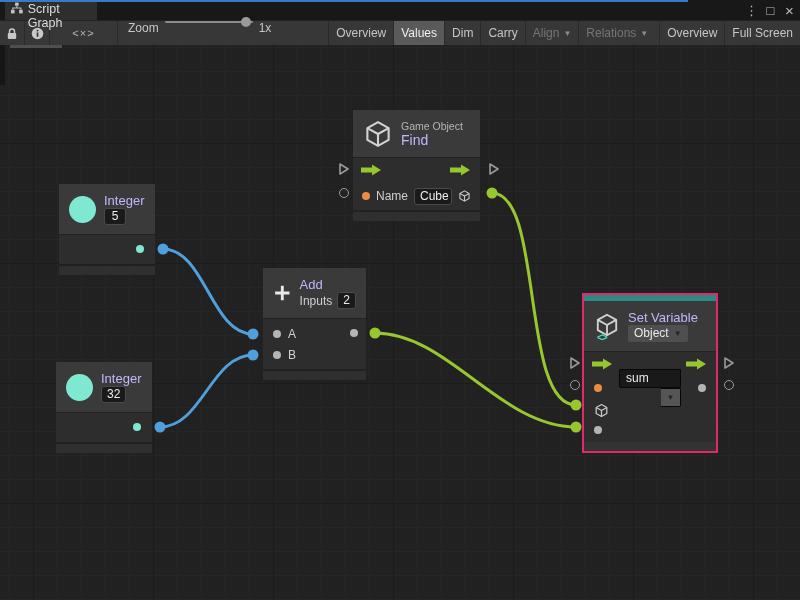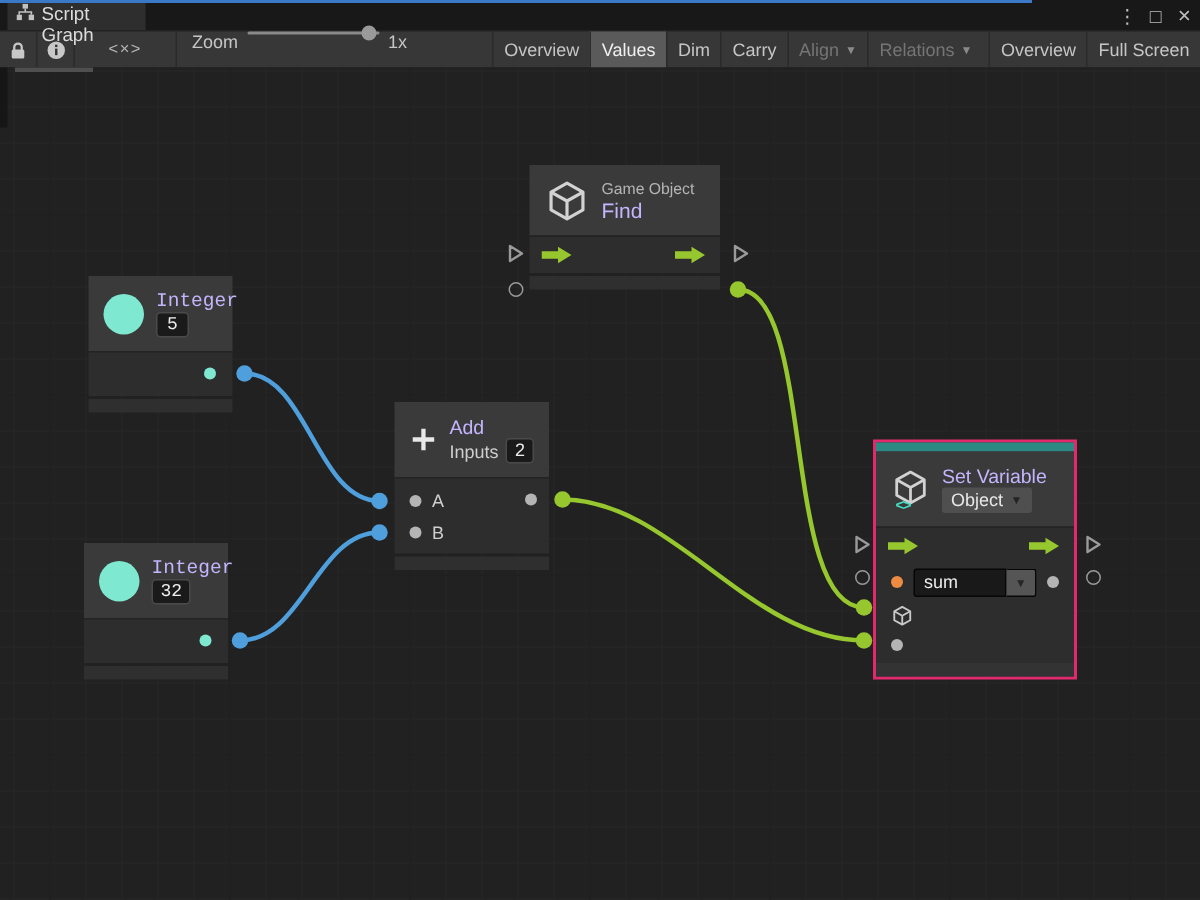--- a/index.html
+++ b/index.html
@@ -55,21 +55,21 @@
   .field { background:#1a1a1a; border:1px solid #4a4a4a; border-radius:3px; color:#ececec;
            font-size:12px; height:17px; line-height:15px; padding:0 5px; display:inline-block; }
   .dot { width:9px; height:9px; border-radius:50%; flex:none; }
   .dot.sm { width:8px; height:8px; }
   .mint { background:#7fe8d0; } .orange { background:#ee8b43; } .grey { background:#b4b4b4; }
   .circle-icon { width:27px; height:27px; border-radius:50%; background:#7fe8d0; flex:none; }
   .prow { display:flex; align-items:center; gap:7px; padding:0 10px; }
 
   
   .node-int { width:96px; }
-  .node-int .n-header { height:50px;font-family:Liberation Mono, monospace; }
+  .node-int .n-header { height:50px; }
   .node-int .n-body { height:30px; }
   .node-int .out-dot { position:absolute; right:11px; top:10px; }
 
   
   .node-add { width:103px; }
   .node-add .n-header { height:50px; }
   .node-add .n-body { padding:4px 0 4px; }
   .node-add .prow { height:21px; position:relative; }
   .node-add .rdot { position:absolute; right:8px; top:6px; }
   .inputs-row { display:flex; align-items:center; gap:5px; font-size:12px; color:#cfcfcf; }
@@ -82,21 +82,21 @@
 
   
   .node-sv { width:136px; border:2px solid #e3296e; background:#2d2d2d; }
   .sv-accent { height:6px; background:#2d8a82; }
   .node-sv .n-header { height:50px; }
   .node-sv .prow { height:24px; }
   .node-sv .prow.short { height:20px; }
   .sv-dd { background:#4f4f4f; border-radius:2px; height:17px; line-height:17px; padding:0 6px;
            font-size:12px; color:#e8e8e8; display:inline-flex; align-items:center; gap:5px; }
   .sv-dd .dd-arrow { color:#242424; margin-left:0; }
-  .combo { display:flex; align-items:flex-end; }
+  .combo { display:flex; align-items:flex-end;flex-direction:column; }
   .combo .cfield { background:#191919; border:1px solid #070707; border-radius:2px 0 0 2px;
                    width:62px; height:19px; line-height:17px; padding:0 6px; color:#ececec; font-size:12px; }
   .combo .cbtn { width:20px; height:19px; background:#555; border:1px solid #070707; border-left:none;
                  border-radius:0 2px 2px 0; display:flex; align-items:center; justify-content:center; }
   .combo .cbtn .dd-arrow { color:#262626; margin:0; font-size:8px; }
   .icon-wrap { position:relative; flex:none; }
   .sv-code { position:absolute; left:3px; bottom:-2px; color:#44dfc4; font-weight:bold; font-size:10px; letter-spacing:-1px; }
 
   
   .ext { position:absolute; z-index:4; }
@@ -220,20 +220,29 @@
         <div class="n-title" style="font-size:14px;">Find</div>
       </div>
     </div>
     <div class="n-body">
       <div class="flow-row">
         <svg width="22" height="12" viewBox="0 0 22 12">
           <path d="M0 3.5 H11 V0.5 L20 6 L11 11.5 V8.5 H0 Z" fill="#96c72e"></path>
         </svg>
         <svg width="22" height="12" viewBox="0 0 22 12">
           <path d="M0 3.5 H11 V0.5 L20 6 L11 11.5 V8.5 H0 Z" fill="#96c72e"></path>
+        </svg>
+      </div>
+      <div class="prow name-row">
+        <div class="dot sm orange"></div>
+        <span>Name</span>
+        <span class="field" style="min-width:38px;">Cube</span>
+        <svg width="16" height="16" viewBox="0 0 24 24">
+          <path d="M12 2.5 L20.5 7.25 V16.75 L12 21.5 L3.5 16.75 V7.25 Z" fill="none" stroke="#c8c8c8" stroke-width="2" stroke-linejoin="round"></path>
+          <path d="M3.5 7.25 L12 12 L20.5 7.25 M12 12 V21.5" fill="none" stroke="#c8c8c8" stroke-width="2" stroke-linejoin="round"></path>
         </svg>
       </div>
     </div>
     <div class="n-footer"></div>
   </div>
 
   <div class="node node-add" style="left:263px; top:223px;">
     <div class="n-header">
       <svg width="26" height="26" viewBox="0 0 26 26">
         <path d="M11 3 h4 v8 h8 v4 h-8 v8 h-4 v-8 H3 v-4 h8 Z" fill="#e8e8e8"></path>

